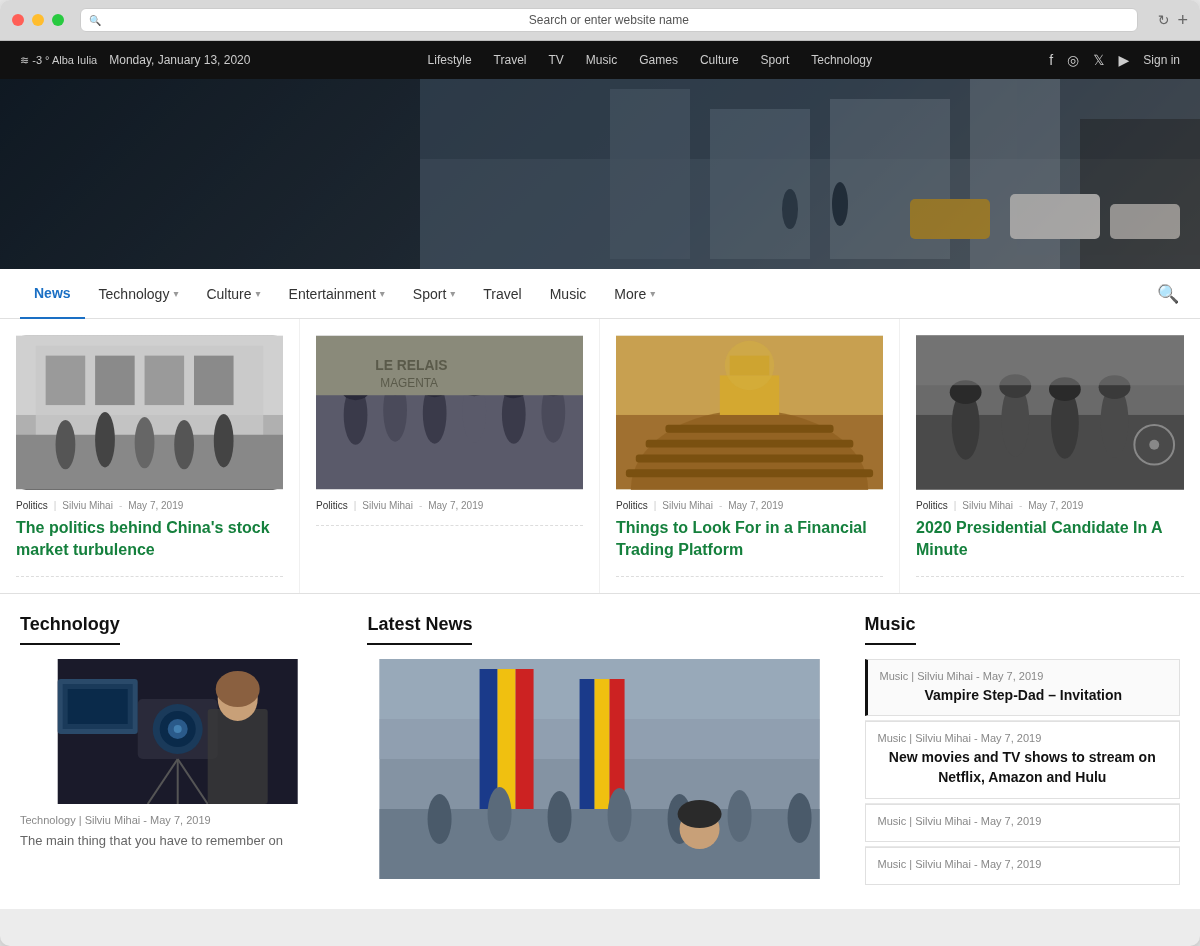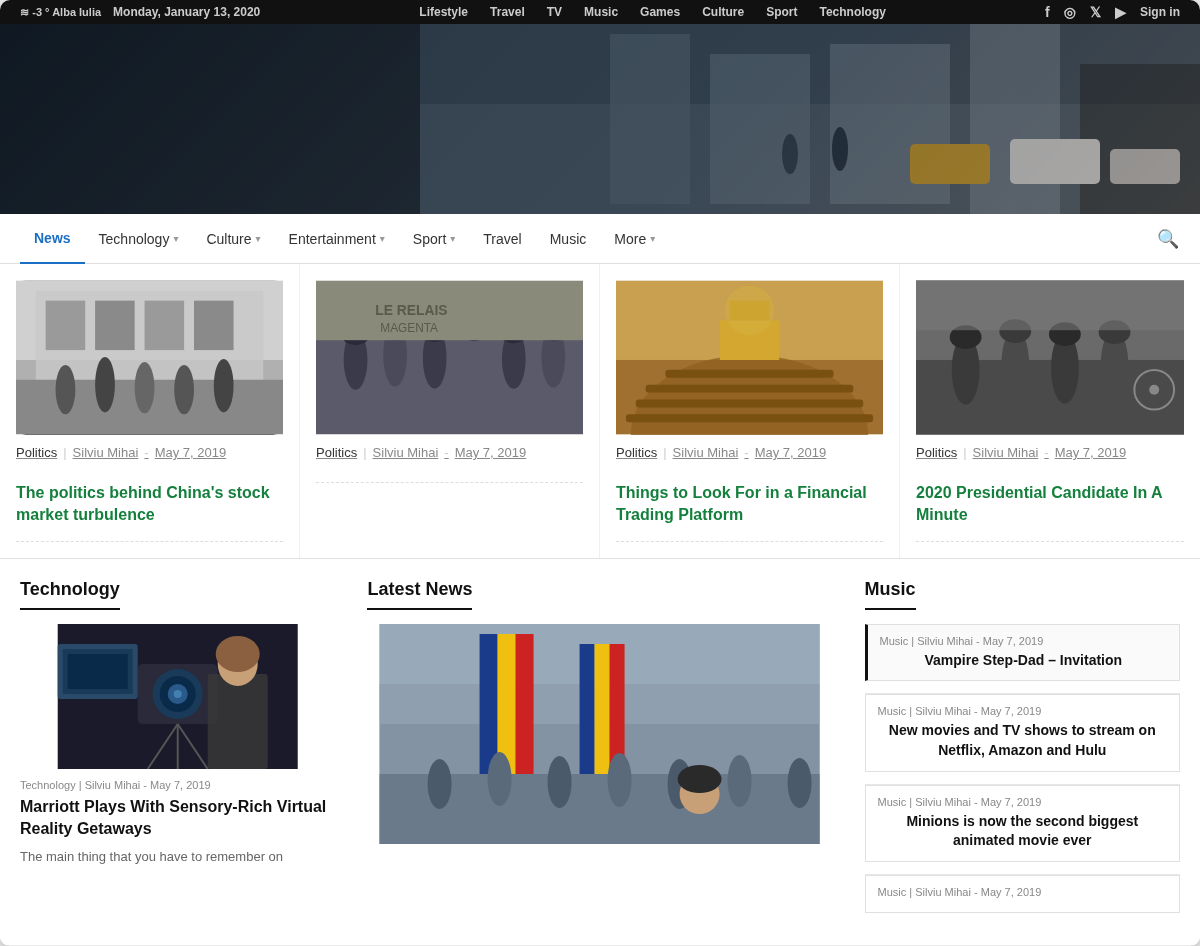--- a/index.html
+++ b/index.html
@@ -14,21 +14,21 @@
     .dot-green { background: #28ca40; }
     .browser-url { flex: 1; background: white; border-radius: 6px; padding: 4px 28px; font-size: 12px; color: #555; text-align: center; border: 1px solid #ccc; margin: 0 8px; position: relative; }
     .browser-url::before { content: '🔍'; position: absolute; left: 8px; top: 50%; transform: translateY(-50%); font-size: 10px; }
     .browser-reload { font-size: 14px; color: #666; cursor: pointer; margin-left: 4px; }
     .browser-add { font-size: 18px; color: #666; margin-left: auto; }
 
     
     .site { background: white; }
 
     
-    .topbar { background: #111; color: #ccc; font-size: 12px; padding: 4px 20px; display: flex; align-items: center; justify-content: space-between; font-weight: bold; }
+    .topbar { background: #111; color: #ccc; font-size: 12px; padding: 11px 20px; display: flex; align-items: center; justify-content: space-between; }
     .topbar-left { display: flex; align-items: center; gap: 12px; }
     .topbar-temp { font-size: 11px; }
     .topbar-nav { display: flex; gap: 22px; }
     .topbar-nav span { cursor: pointer; color: #ccc; }
     .topbar-right { display: flex; align-items: center; gap: 14px; }
     .topbar-icon { font-size: 14px; cursor: pointer; color: #ccc; }
     .topbar-signin { font-size: 12px; color: #ccc; cursor: pointer; }
 
     
     .header-banner { width: 100%; height: 190px; background: linear-gradient(135deg, #1a2a3a 0%, #2a3a4a 30%, #3a4a5a 60%, #8a7a6a 100%); position: relative; overflow: hidden; display: flex; align-items: center; padding: 0 30px; }
@@ -47,21 +47,21 @@
     .nav-item { padding: 0 14px; height: 50px; display: flex; align-items: center; font-size: 14px; color: #333; cursor: pointer; position: relative; gap: 4px; white-space: nowrap; }
     .nav-item.active { color: #1a6fc4; border-bottom: 2px solid #1a6fc4; font-weight: 600; }
     .nav-arrow { font-size: 10px; color: #999; }
     .nav-search { margin-left: auto; cursor: pointer; font-size: 18px; color: #333; }
 
     
     .articles-row { display: grid; grid-template-columns: repeat(4, 1fr); gap: 0; border-bottom: 1px solid #e0e0e0; background: white; }
     .article-card { padding: 16px; border-right: 1px solid #f0f0f0; }
     .article-card:last-child { border-right: none; }
     .article-img-placeholder { width: 100%; height: 155px; border-radius: 10px; margin-bottom: 10px; }
-    .article-meta { font-size: 13px; color: #888; margin-bottom: 22px; display: flex; gap: 6px; text-decoration: underline; }
+    .article-meta { font-size: 10px; color: #888; margin-bottom: 6px; display: flex; gap: 6px; }
     .article-meta-cat { color: #333; font-weight: 500; }
     .article-meta-sep { color: #ccc; }
     .article-title { font-size: 16px; font-weight: 700; color: #15803d; line-height: 1.4; }
     .article-divider { border: none; border-top: 1px dashed #ddd; margin-top: 14px; }
 
     
     .bottom-sections { display: grid; grid-template-columns: 1fr 1.5fr 1fr; gap: 0; background: white; padding: 20px; }
     .section-col { padding: 0 16px; }
     .section-col:first-child { padding-left: 0; }
     .section-col:last-child { padding-right: 0; }
@@ -71,37 +71,47 @@
     .tech-img { width: 100%; height: 145px; border-radius: 4px; margin-bottom: 10px; overflow: hidden; }
     .tech-meta { font-size: 11px; color: #888; margin-bottom: 5px; }
     .tech-title { font-size: 16px; font-weight: 700; color: #111; line-height: 1.4; margin-bottom: 6px; }
     .tech-desc { font-size: 13px; color: #666; line-height: 1.5; }
 
     
     .latest-img { width: 100%; height: 220px; border-radius: 4px; overflow: hidden; }
 
     
     .music-items { display: flex; flex-direction: column; gap: 0; }
-    .music-item { padding: 10px 12px; border: 1px solid #e0e0e0; margin-bottom: 12px; background: white; }
+    .music-item { padding: 10px 12px; border: 1px solid #e0e0e0; margin-bottom: 4px; background: white; }
     .music-item.active { border-left: 3px solid #111; background: #fafafa; }
     .music-meta { font-size: 11px; color: #888; margin-bottom: 4px; }
     .music-title { font-size: 14px; font-weight: 600; color: #111; line-height: 1.4; text-align: center; }
     .music-divider { border: none; border-top: 1px solid #e8e8e8; margin: 0; }
 
     
     .art-police-1 { 
       background: linear-gradient(to bottom, #d0d0d0 0%, #a0a0a0 40%, #606060 100%);
       position: relative;
     }
   </style>
 </head>
 <body>
 
 <div class="browser">
 
+  <div class="browser-bar">
+    <div class="browser-dot dot-red"></div>
+    <div class="browser-dot dot-yellow"></div>
+    <div class="browser-dot dot-green"></div>
+    <div class="browser-url">
+      <span>Search or enter website name</span>
+    </div>
+    <span class="browser-reload">↻</span>
+    <span class="browser-add">+</span>
+  </div>
 
   <div class="site">
 
     <div class="topbar">
       <div class="topbar-left">
         <span class="topbar-temp">≋ -3 ° Alba Iulia</span>
         <span>Monday, January 13, 2020</span>
       </div>
       <div class="topbar-nav">
         <span>Lifestyle</span>
@@ -341,21 +351,20 @@
             <rect x="10" y="30" width="60" height="35" fill="#0a2a4a"></rect>
           </svg>
         </div>
         <div class="tech-meta">
           <span>Technology</span>
           <span> | </span>
           <span>Silviu Mihai</span>
           <span> - </span>
           <span>May 7, 2019</span>
         </div>
-        <div class="tech-title">Marriott Plays With Sensory-Rich Virtual Reality Getaways</div>
         <div class="tech-desc">The main thing that you have to remember on</div>
       </div>
 
       <div class="section-col">
         <div class="section-title">Latest News</div>
         <div class="latest-img">
           <svg width="100%" height="220" viewBox="0 0 440 220">
             <rect width="440" height="220" fill="#7a8a9a"></rect>
 
             <rect x="0" y="0" width="440" height="100" fill="#a0b0c0" opacity="0.8"></rect>
@@ -414,21 +423,20 @@
           <hr class="music-divider">
 
           <div class="music-item">
             <div class="music-meta">
               <span>Music</span>
               <span> | </span>
               <span>Silviu Mihai</span>
               <span> - </span>
               <span>May 7, 2019</span>
             </div>
-            <div class="music-title">Minions is now the second biggest animated movie ever</div>
           </div>
           <hr class="music-divider">
 
           <div class="music-item">
             <div class="music-meta">
               <span>Music</span>
               <span> | </span>
               <span>Silviu Mihai</span>
               <span> - </span>
               <span>May 7, 2019</span>

